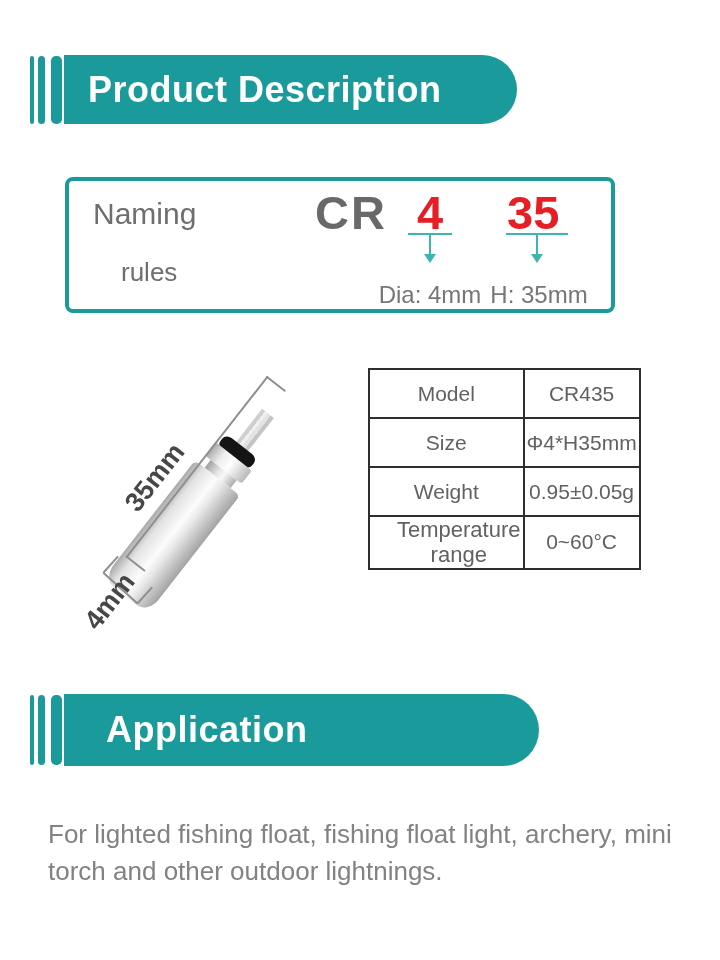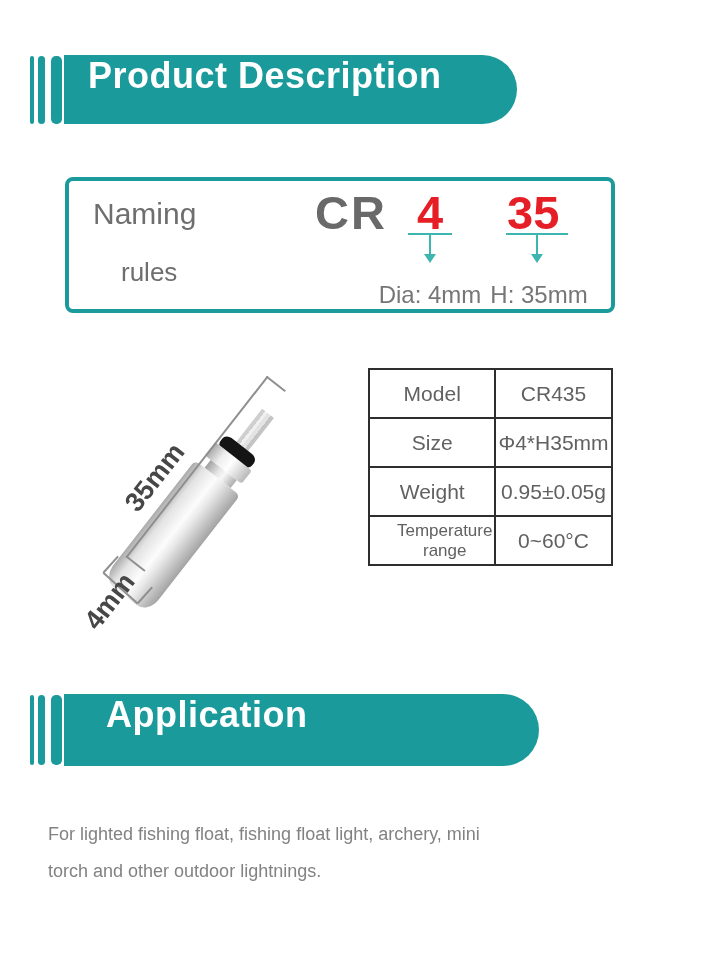--- a/index.html
+++ b/index.html
@@ -8,21 +8,21 @@
 
   
   .stripes{position:absolute;display:flex;align-items:stretch;}
   .stripes i{display:block;background:#1a9a9b;border-radius:5px;}
   .stripes i:nth-child(1){width:4px;margin-right:4px;}
   .stripes i:nth-child(2){width:7px;margin-right:6px;}
   .stripes i:nth-child(3){width:11px;}
   .stripes-pd{left:30px;top:56px;height:68px;}
   .stripes-app{left:30px;top:695px;height:70px;}
 
-  .pill{position:absolute;background:#1a9a9b;display:flex;align-items:flex-start;
+  .pill{position:absolute;background:#1a9a9b;display:flex;align-items:center;
         border-radius:0 46px 46px 0;}
   .pill-pd{left:64px;top:55px;width:429px;height:69px;padding-left:24px;}
   .pill-app{left:64px;top:694px;width:433px;height:72px;padding-left:42px;}
   .pill h1{margin:0;color:#ffffff;font-size:36px;font-weight:bold;letter-spacing:0.5px;}
 
   
   .naming-box{position:absolute;left:65px;top:177px;width:542px;height:128px;
               border:4px solid #1a9a9b;border-radius:8px;background:#fff;}
   .naming-box *{position:absolute;}
   .nm-l1{left:24px;top:16px;font-size:30px;color:#6e6e6e;}
@@ -73,24 +73,24 @@
   .dim-label{position:absolute;text-align:center;font-size:27px;font-weight:600;color:#474747;}
   .lab35{left:110px;top:462px;width:90px;transform:rotate(-52deg);}
   .lab4{left:70px;top:586px;width:80px;transform:rotate(-52deg);}
 
   
   .specs{position:absolute;left:368px;top:368px;width:238px;border-collapse:collapse;}
   .specs th,.specs td{border:2px solid #2e2e2e;height:47px;text-align:center;vertical-align:middle;
                       font-weight:normal;font-size:21px;color:#616161;padding:0 2px;margin-top:25px;}
   .specs th{width:112px;}
   .specs td{width:118px;}
-  .specs .small{font-size:17px;line-height:1.15;padding-left:27px;}
+  .specs .small{font-size:22px;line-height:1.15;padding-left:27px;}
 
   
-  .app-text{position:absolute;left:48px;top:816px;width:640px;font-size:18px;
+  .app-text{position:absolute;left:48px;top:816px;width:640px;font-size:26px;
             line-height:37px;color:#828282;}
 </style>
 </head>
 <body>
 
 <div class="page">
 
   <div class="stripes stripes-pd">
     <i></i>
     <i></i>

